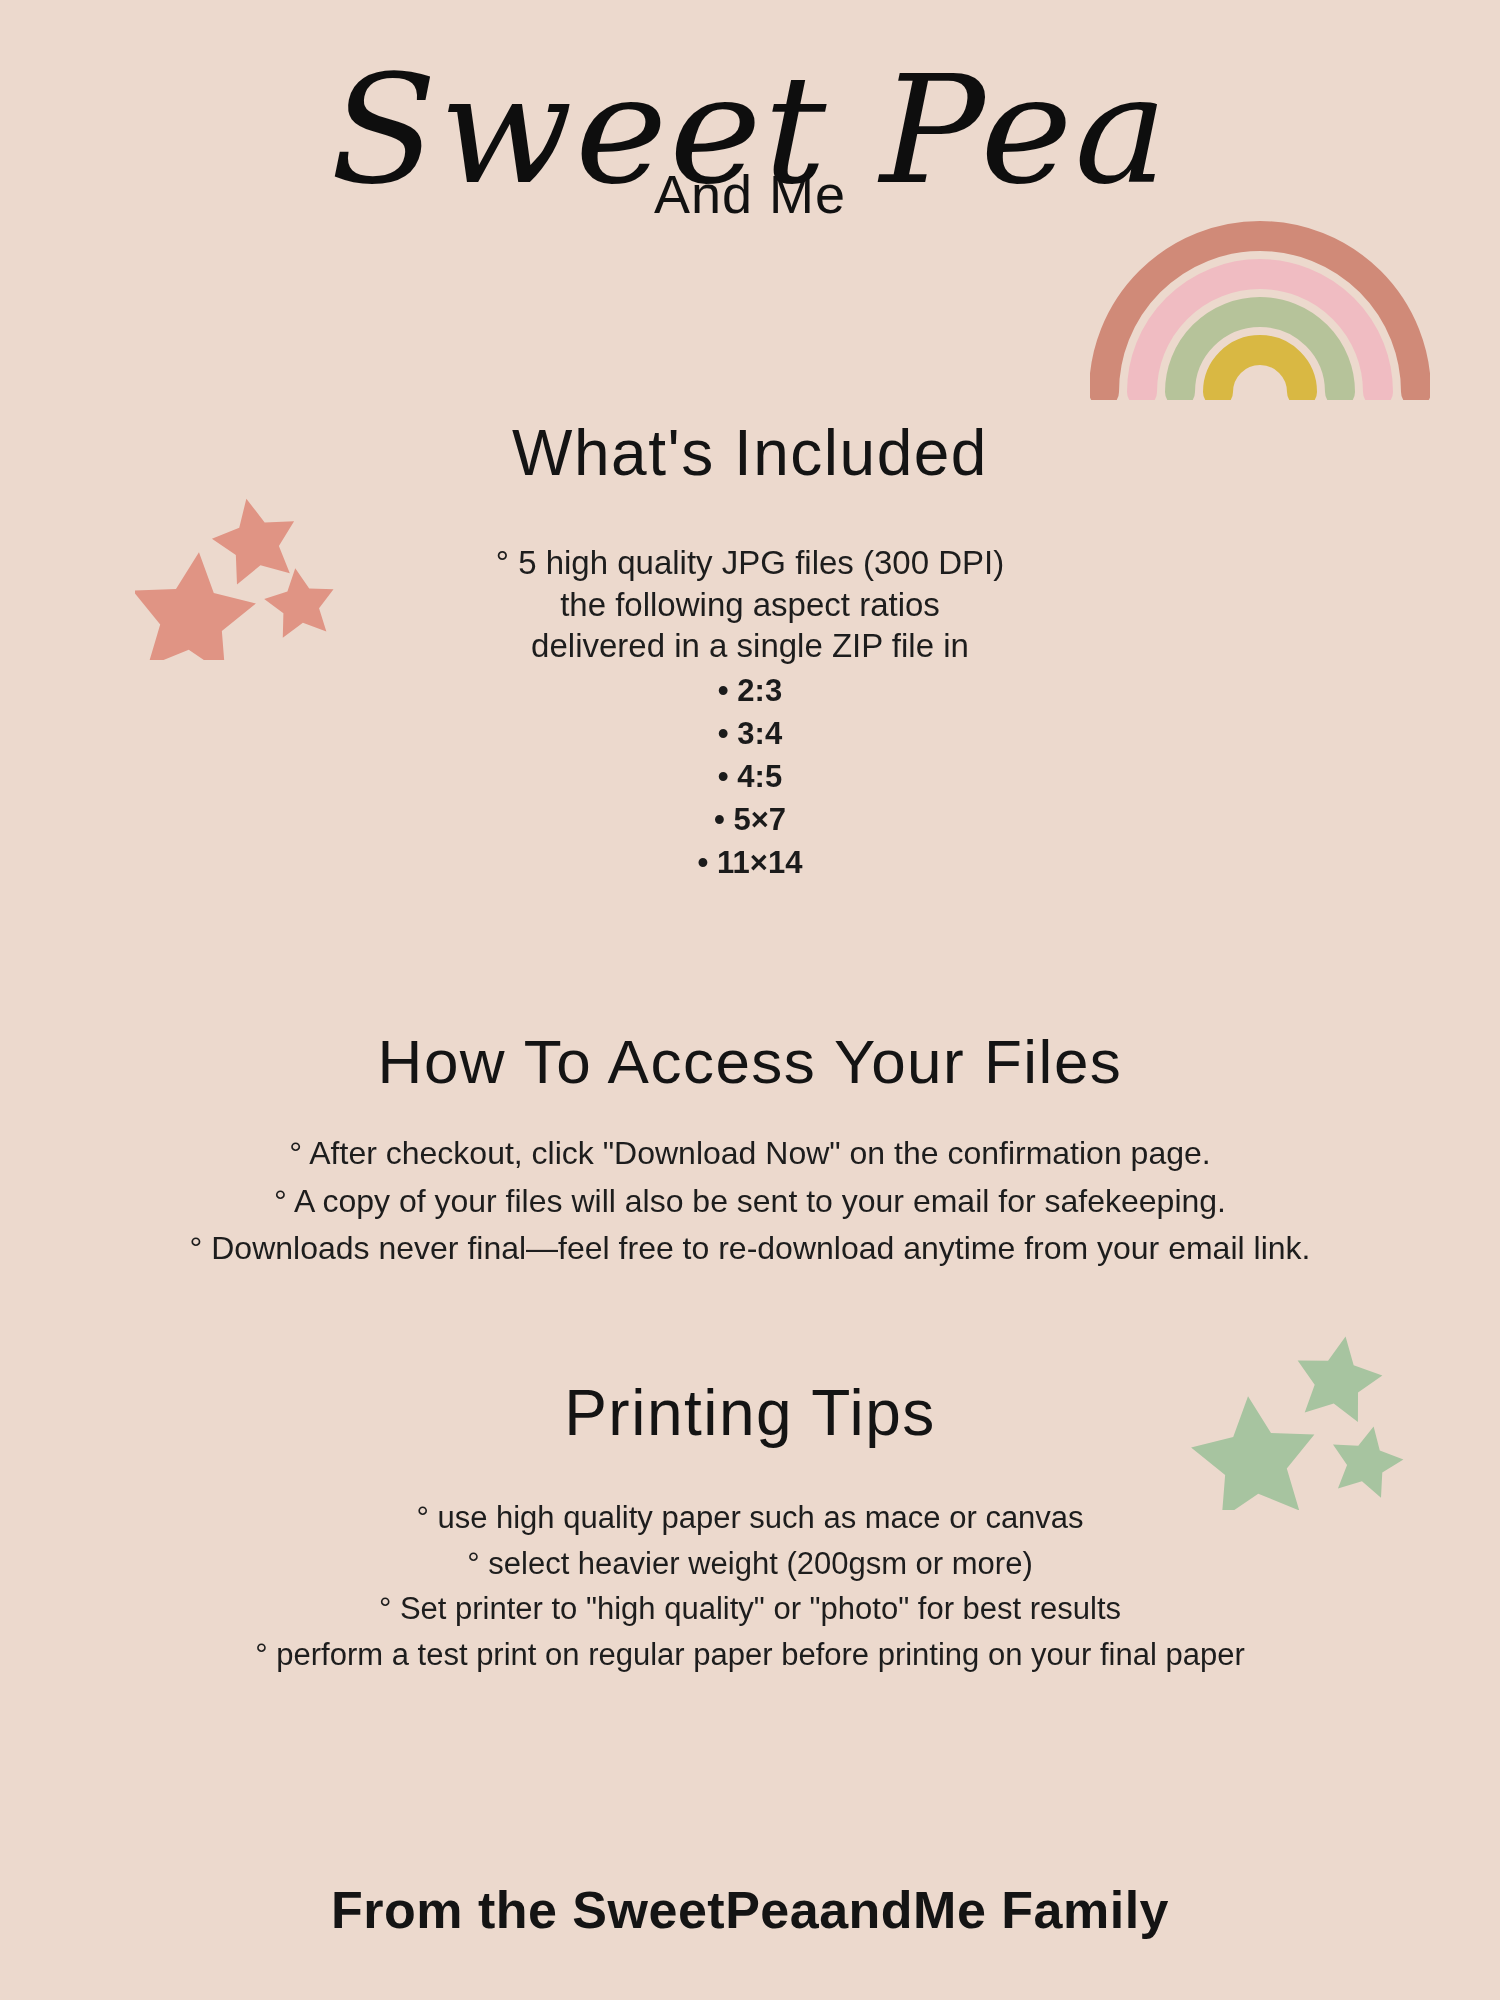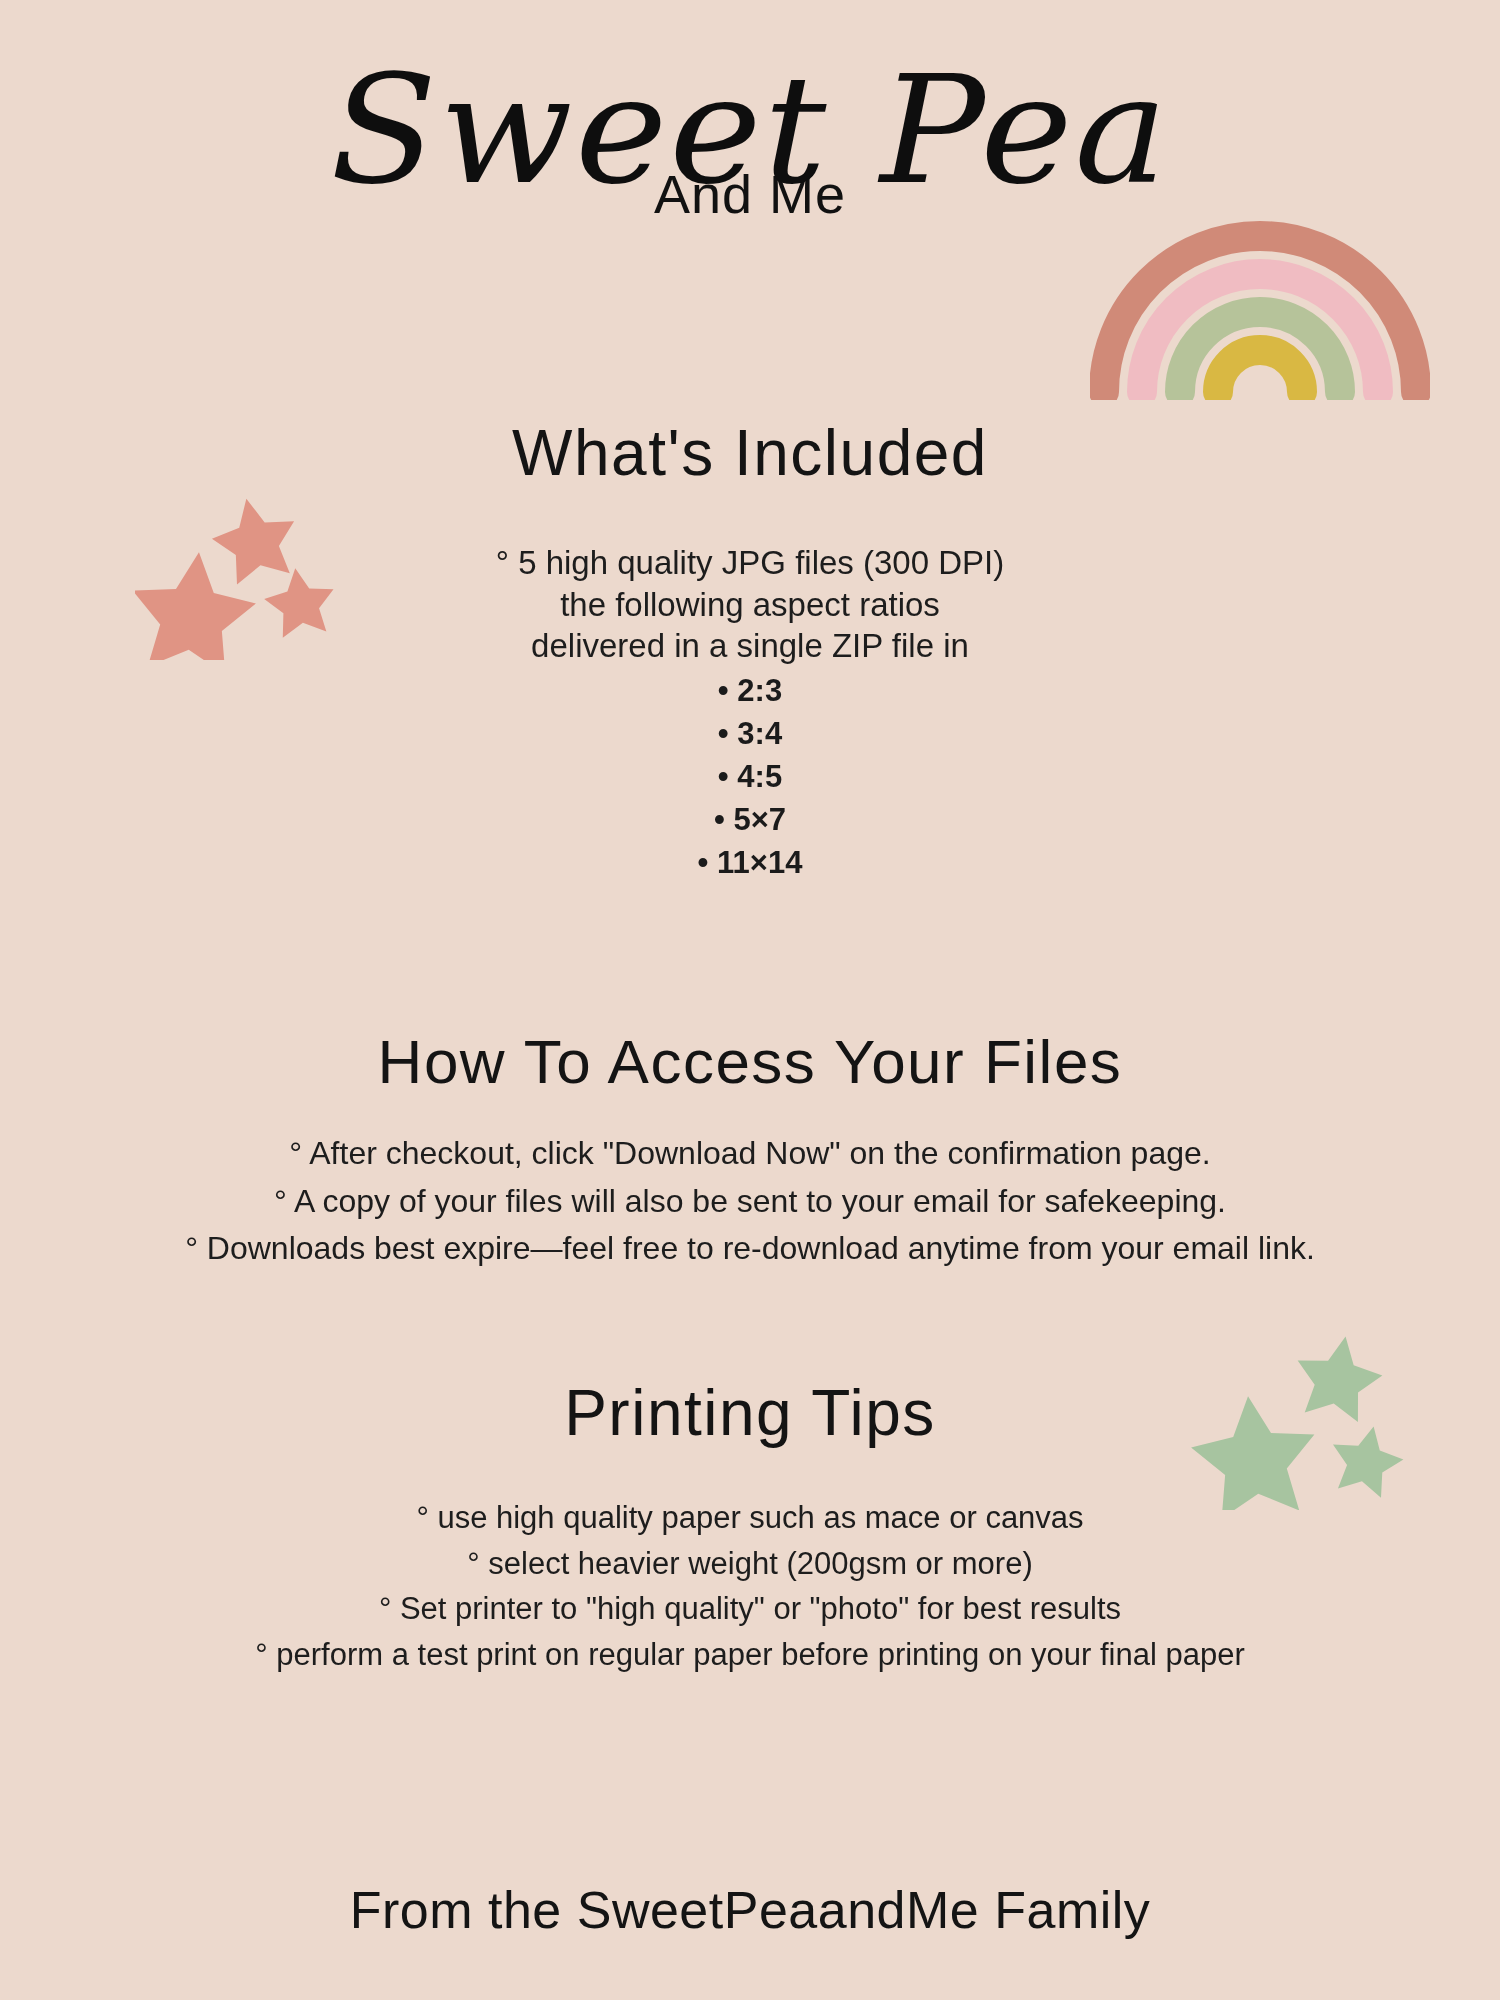--- a/index.html
+++ b/index.html
@@ -123,20 +123,21 @@
   .footer {
     position: absolute;
     top: 1880px;
     left: 0;
     width: 1500px;
     text-align: center;
     font-family: "Liberation Sans", sans-serif;
     font-size: 52px;
     color: #141414;
     letter-spacing: 0.5px;
+    font-weight: bold;
   }
 </style>
 </head>
 <body>
 
 <div class="page">
 
   <div class="brand">
     <span class="brand-script">Sweet Pea</span>
     <span class="brand-sub">And Me</span>
@@ -184,21 +185,21 @@
       <p class="ratio-line">• 4:5</p>
       <p class="ratio-line">• 5×7</p>
       <p class="ratio-line">• 11×14</p>
     </div>
   </section>
 
   <section class="section" id="access">
     <h2 class="section-title">How To Access Your Files</h2>
     <p class="body-line">° After checkout, click "Download Now" on the confirmation page.</p>
     <p class="body-line">° A copy of your files will also be sent to your email for safekeeping.</p>
-    <p class="body-line">° Downloads best expire—feel free to re-download anytime from your email link.</p>
+    <p class="body-line">° Downloads never final—feel free to re-download anytime from your email link.</p>
   </section>
 
   <section class="section" id="printing">
     <h2 class="section-title">Printing Tips</h2>
     <p class="body-line">° use high quality paper such as mace or canvas</p>
     <p class="body-line">° select heavier weight (200gsm or more)</p>
     <p class="body-line">° Set printer to "high quality" or "photo" for best results</p>
     <p class="body-line">° perform a test print on regular paper before printing on your final paper</p>
   </section>
 

